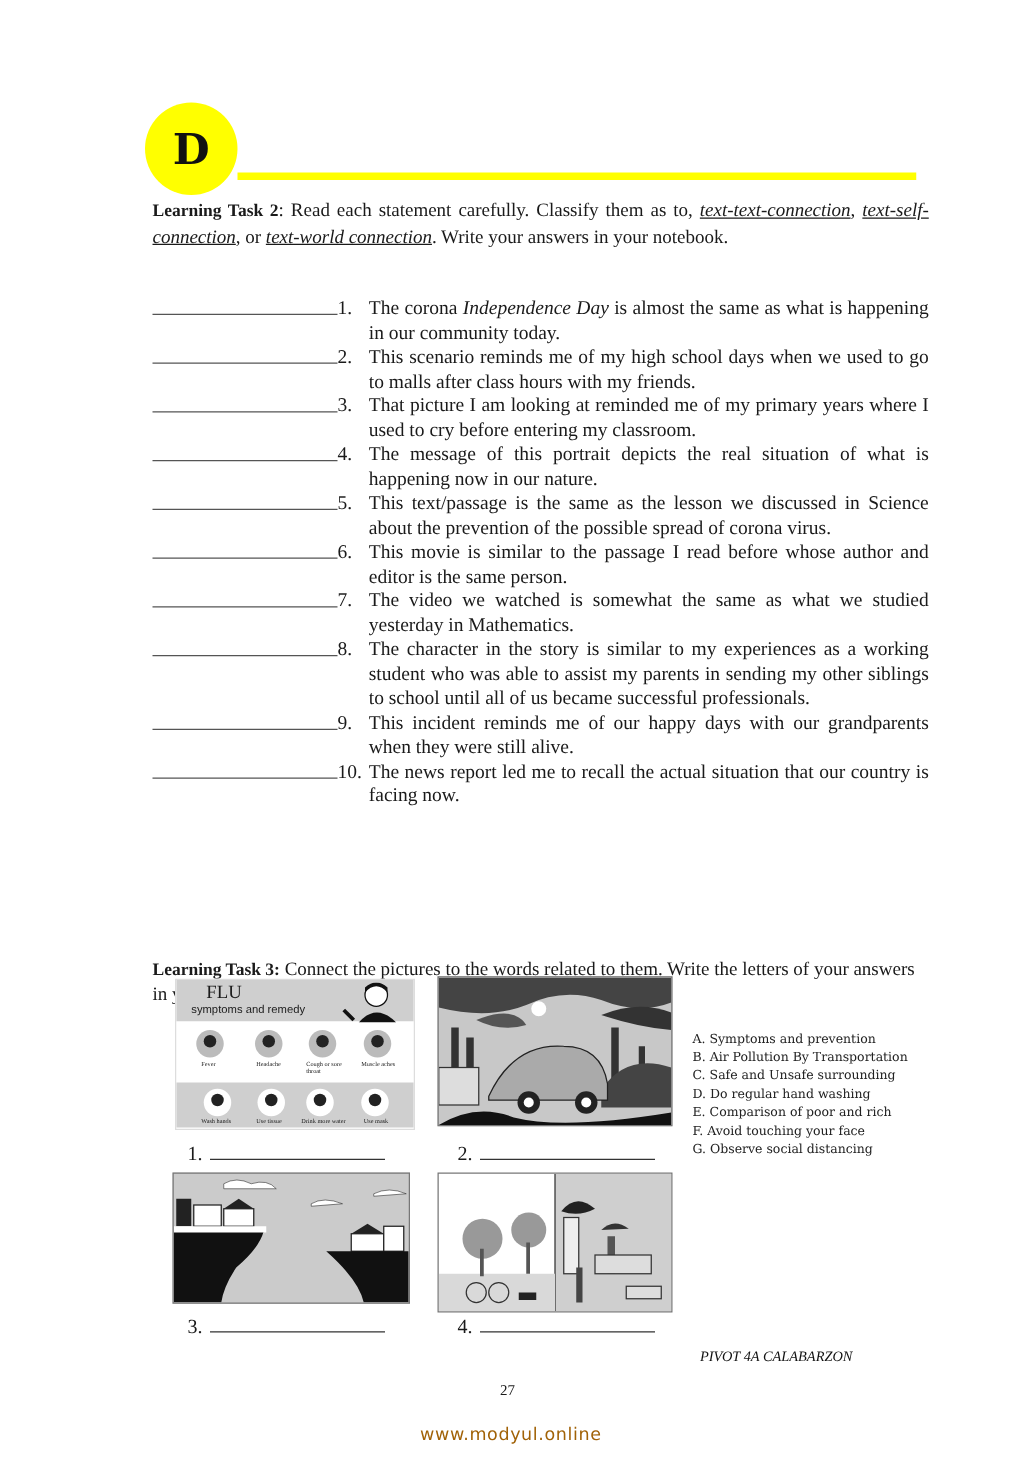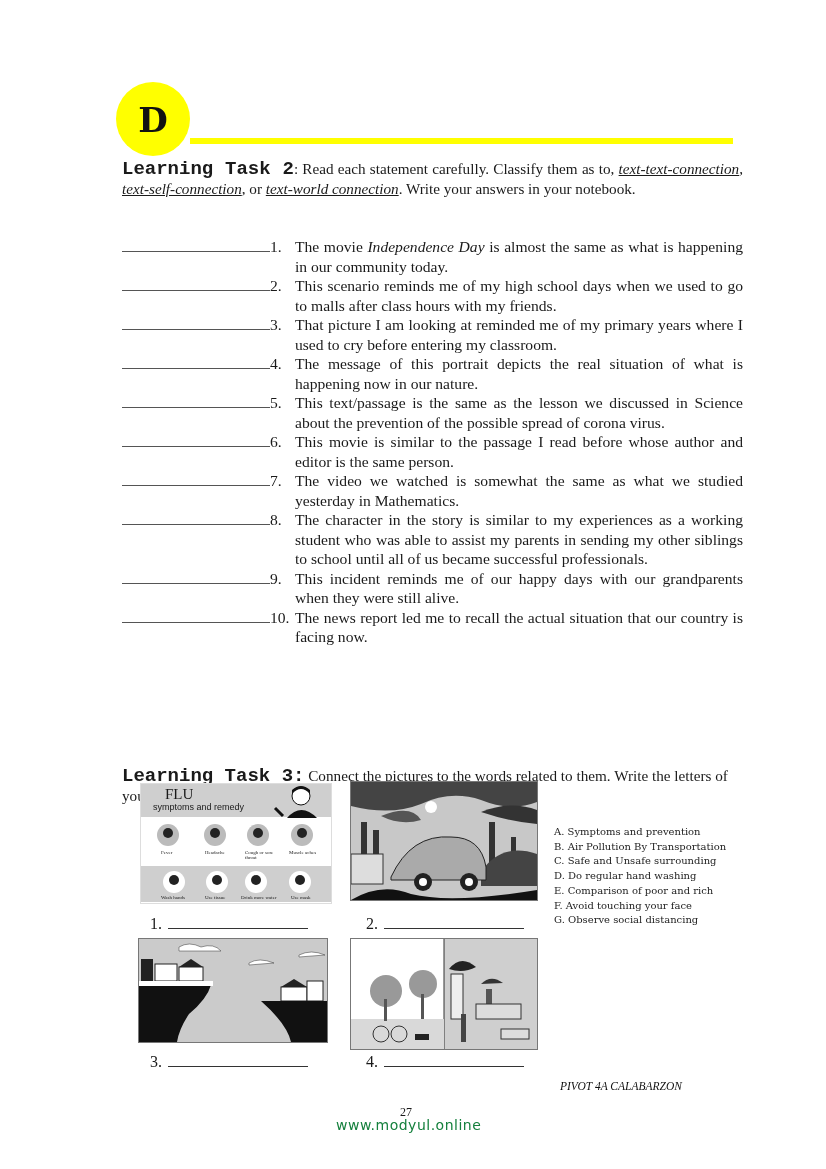--- a/index.html
+++ b/index.html
@@ -7,42 +7,42 @@
          font-family: "DejaVu Serif", "Liberation Serif", serif; color: #1a1a1a; }
   .page { position: absolute; left: 0; top: 0; width: 826px; height: 1169px; }
 
   .badge { position: absolute; left: 116px; top: 82px; width: 74px; height: 74px;
            border-radius: 50%; background: #ffff00; display: flex; align-items: center; justify-content: center; }
   .badge span { font-family: "DejaVu Serif", serif; font-weight: bold; font-size: 34px; color: #111; margin-top: 2px; }
   .rule-yellow { position: absolute; left: 190px; top: 138px; width: 543px; height: 6px; background: #ffff00; }
 
   .para { position: absolute; left: 122px; width: 621px; font-size: 15.2px; line-height: 20px;
           text-align: justify; font-family: "Liberation Serif", "DejaVu Serif", serif; }
-  .para b { font-family: Liberation Mono, monospace; font-size: 19px; }
+  .para b { font-family: Liberation Serif, serif; font-size: 14px; }
   .u { text-decoration: underline; font-style: italic; }
 
   .items { position: absolute; left: 122px; top: 237px; width: 621px;
            font-family: "Liberation Serif", "DejaVu Serif", serif; font-size: 15.6px; line-height: 19.5px; }
   .item { display: flex; }
   .blank { width: 148px; flex: 0 0 148px; border-bottom: 1px solid #555; height: 14px; }
   .num { width: 25px; flex: 0 0 25px; }
   .txt { flex: 1; text-align: justify; }
 
   .pic { position: absolute; border: 1px solid #777; overflow: hidden; }
   .ansline { position: absolute; font-family: "Liberation Serif", serif; font-size: 16px; }
   .ansline .line { display: inline-block; width: 140px; border-bottom: 1px solid #333; margin-left: 6px; height: 12px; }
 
   .choices { position: absolute; left: 554px; top: 825px; font-family: "DejaVu Serif", serif;
              font-size: 10px; line-height: 14.7px; color: #222; }
 
   .footer-right { position: absolute; left: 560px; top: 1080px; font-family: Liberation Serif, serif;
                   font-style: italic; font-size: 11.5px; color: #111; }
   .pageno { position: absolute; left: 400px; top: 1105px; font-family: Liberation Serif, serif; font-size: 12px; }
-  .watermark { position: absolute; left: 336px; top: 1117px; font-family: "DejaVu Sans", sans-serif;
-               font-size: 14px; color: #15803d; letter-spacing: 0.5px; }
+  .watermark { position: absolute; left: 336px; top: 1140px; font-family: "DejaVu Sans", sans-serif;
+               font-size: 14px; color: #a16207; letter-spacing: 0.5px; }
 
   
   .flu { background: #fff; }
   .flu .band { position: absolute; left: 0; width: 100%; background: #cfcfcf; }
   .flu .title { position: absolute; left: 24px; top: 2px; font-size: 15px; font-family: "Liberation Serif", serif; }
   .flu .sub { position: absolute; left: 12px; top: 18px; font-size: 9px; font-family: Liberation Sans, sans-serif; }
   .flu .ico { position: absolute; width: 22px; height: 22px; border-radius: 50%; background: #bbb; }
   .flu .ico::after { content: ""; position: absolute; left: 6px; top: 4px; width: 10px; height: 10px; border-radius: 50%; background: #222; }
   .flu .cap { position: absolute; font-size: 5px; font-family: "Liberation Serif", serif; }
 </style>
@@ -57,21 +57,21 @@
   <div class="rule-yellow"></div>
 
   <div class="para" style="top:159px;">
     <b>Learning Task 2</b><span>: Read each statement carefully. Classify them as to, </span><span class="u">text-text-connection</span><span>, </span><span class="u">text-self-connection</span><span>, or </span><span class="u">text-world connection</span><span>. Write your answers in your notebook.</span>
   </div>
 
   <div class="items">
     <div class="item">
       <span class="blank"></span>
       <span class="num">1.</span>
-      <span class="txt"><span>The movie </span><i>Independence Day</i><span> is almost the same as what is happening in our community today.</span></span>
+      <span class="txt"><span>The corona </span><i>Independence Day</i><span> is almost the same as what is happening in our community today.</span></span>
     </div>
     <div class="item">
       <span class="blank"></span>
       <span class="num">2.</span>
       <span class="txt">This scenario reminds me of my high school days when we used to go to malls after class hours with my friends.</span>
     </div>
     <div class="item">
       <span class="blank"></span>
       <span class="num">3.</span>
       <span class="txt">That picture I am looking at reminded me of my primary years where I used to cry before entering my classroom.</span>

